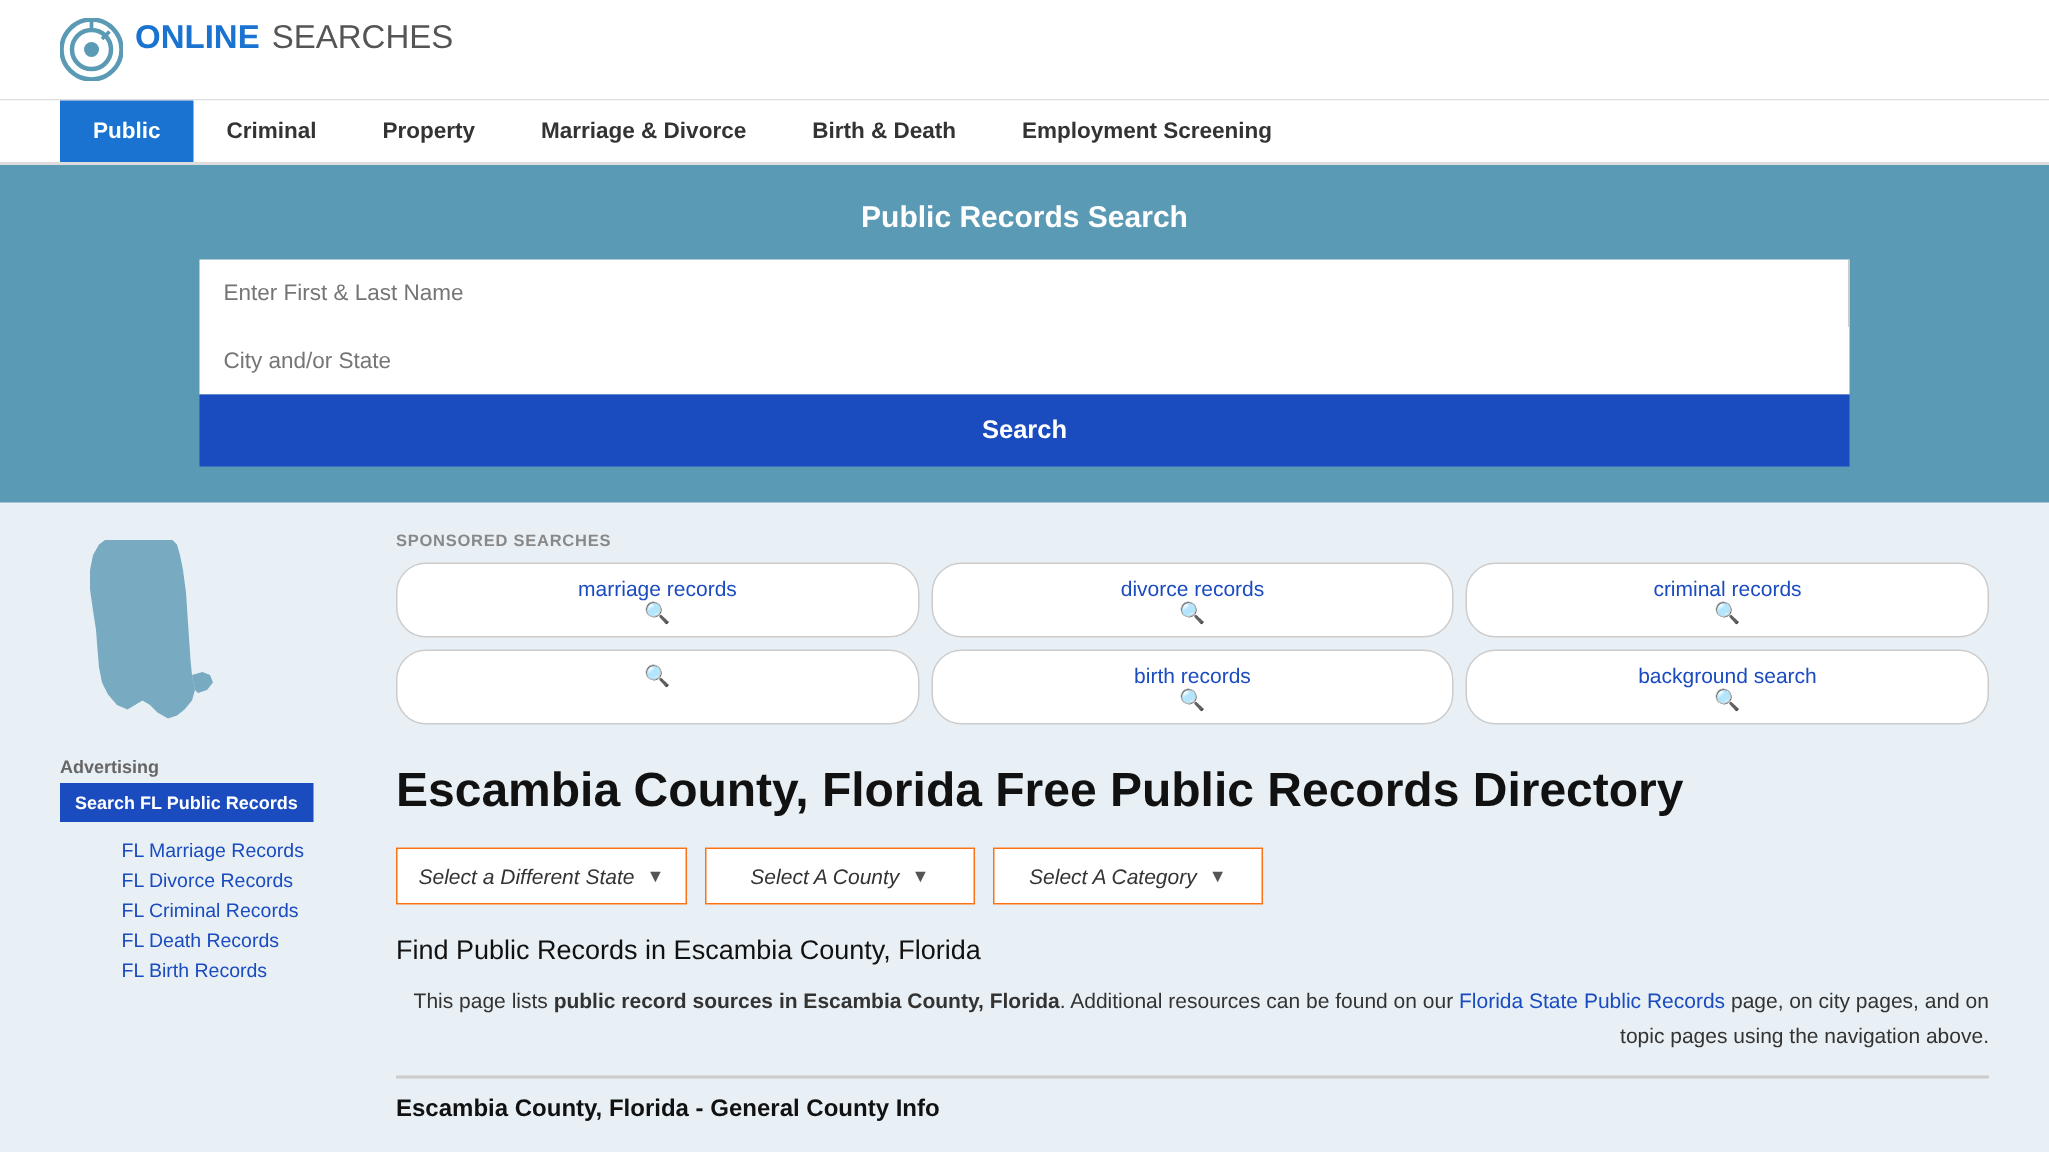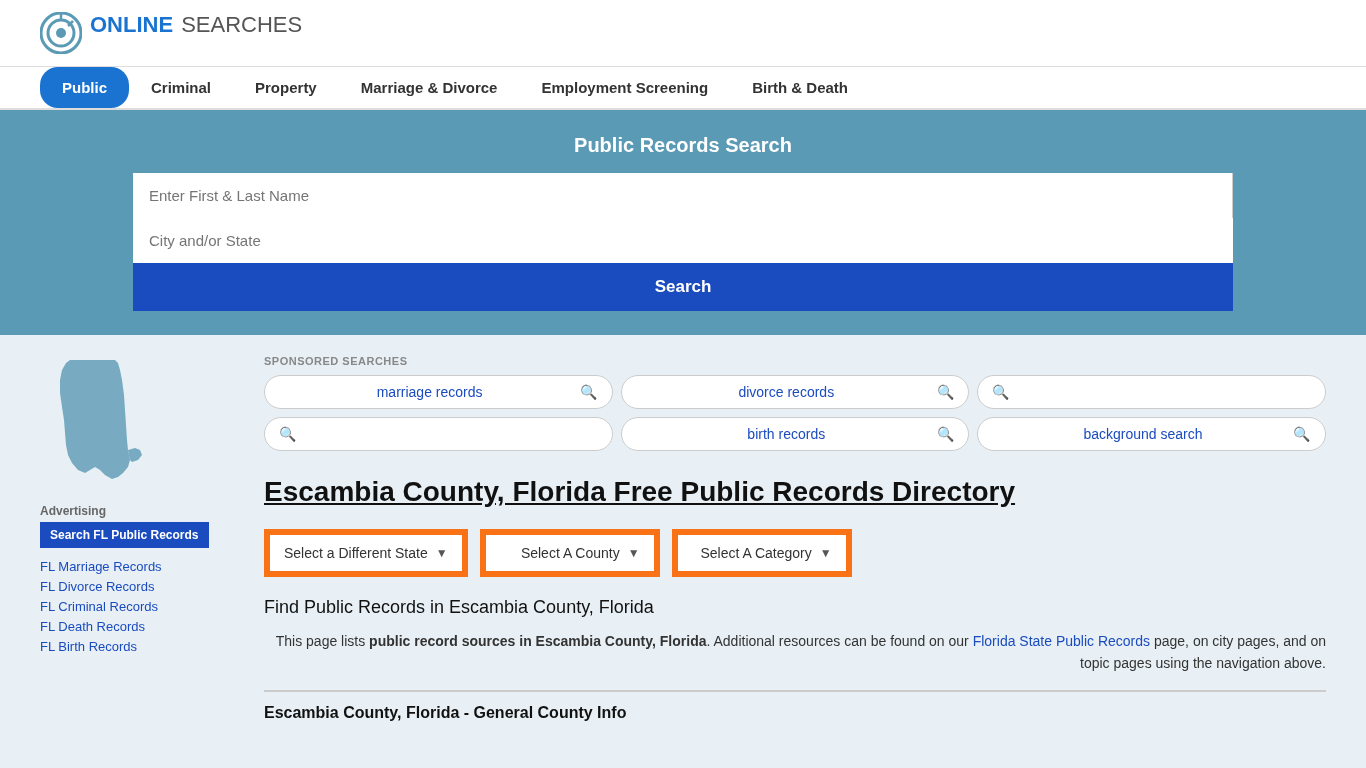--- a/index.html
+++ b/index.html
@@ -46,21 +46,20 @@
       border-bottom: 2px solid #ddd;
     }
     .nav-item {
       padding: 12px 22px;
       font-size: 15px;
       font-weight: 600;
       color: #333;
       cursor: pointer;
       text-decoration: none;
       display: block;
-      border-radius: 18px;
     }
     .nav-item.active {
       background: #1a73d1;
       color: #fff;
     }
 
     
     .search-banner {
       background: #5b9ab5;
       padding: 24px 40px;
@@ -132,20 +131,21 @@
       font-weight: 700;
       cursor: pointer;
       display: inline-block;
       margin-bottom: 10px;
     }
     .sidebar-links {
       list-style: none;
     }
     .sidebar-links li {
       margin-bottom: 4px;
+      margin-left: 41px;
     }
     .sidebar-links a {
       color: #1a4bbf;
       text-decoration: none;
       font-size: 13px;
     }
 
     
     .content-area {
       flex: 1;
@@ -160,72 +160,73 @@
       letter-spacing: 0.5px;
     }
     .search-pills-grid {
       display: grid;
       grid-template-columns: repeat(3, 1fr);
       gap: 8px;
       margin-bottom: 24px;
     }
     .search-pill {
       display: flex;
-      align-items: flex-end;
+      align-items: center;
       justify-content: space-between;
       border: 1px solid #ccc;
       border-radius: 20px;
       padding: 8px 14px;
       background: #fff;
       cursor: pointer;
+      flex-direction: column;
     }
     .search-pill-text {
       color: #1a4bbf;
       font-size: 14px;
       flex: 1;
       text-align: center;
     }
     .search-pill-icon {
       color: #888;
       font-size: 14px;
     }
 
     
     .page-title-section {
       display: flex;
       align-items: flex-start;
       gap: 20px;
       margin-bottom: 20px;
     }
     .page-main-title {
-      font-size: 28px;
+      font-size: 32px;
       font-weight: 900;
       color: #111;
       line-height: 1.2;
-      text-decoration: underline;
     }
 
     
     .selectors-row {
       display: flex;
       gap: 12px;
       margin-bottom: 20px;
     }
     .selector-dropdown {
       display: flex;
       align-items: center;
-      justify-content: flex-end;
-      border: 6px solid #f97316;
+      justify-content: center;
+      border: 1px solid #f97316;
       padding: 10px 14px;
       background: #fff;
       cursor: pointer;
       font-size: 14px;
       color: #333;
       min-width: 180px;
       gap: 8px;
+      font-style: italic;
     }
     .selector-arrow {
       color: #555;
       font-size: 12px;
     }
 
     
     .find-records-title {
       font-size: 18px;
       font-weight: 400;
@@ -274,22 +275,22 @@
     <span class="logo-text-online">ONLINE</span>
       <span class="logo-text-searches">SEARCHES</span>
   </div>
 </div>
 
 <nav class="nav-bar">
   <a class="nav-item active">Public</a>
   <a class="nav-item">Criminal</a>
   <a class="nav-item">Property</a>
   <a class="nav-item">Marriage &amp; Divorce</a>
+  <a class="nav-item">Birth &amp; Death</a>
   <a class="nav-item">Employment Screening</a>
-  <a class="nav-item">Birth &amp; Death</a>
 </nav>
 
 <div class="search-banner">
   <div class="search-banner-title">Public Records Search</div>
   <div class="search-form">
     <input class="search-input" type="text" placeholder="Enter First &amp; Last Name" style="">
     <input class="search-input" type="text" placeholder="City and/or State" style="">
     <button class="search-button">Search</button>
   </div>
 </div>
@@ -320,20 +321,21 @@
     <div class="search-pills-grid">
       <div class="search-pill">
         <span class="search-pill-text">marriage records</span>
         <span class="search-pill-icon">🔍</span>
       </div>
       <div class="search-pill">
         <span class="search-pill-text">divorce records</span>
         <span class="search-pill-icon">🔍</span>
       </div>
       <div class="search-pill">
+        <span class="search-pill-text">criminal records</span>
         <span class="search-pill-icon">🔍</span>
       </div>
       <div class="search-pill">
         <span class="search-pill-icon">🔍</span>
       </div>
       <div class="search-pill">
         <span class="search-pill-text">birth records</span>
         <span class="search-pill-icon">🔍</span>
       </div>
       <div class="search-pill">

